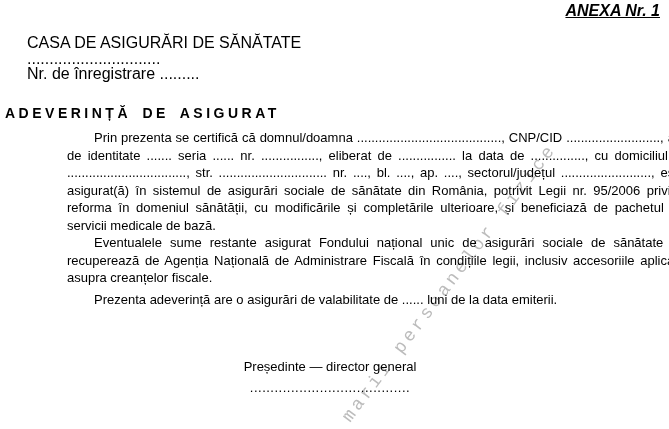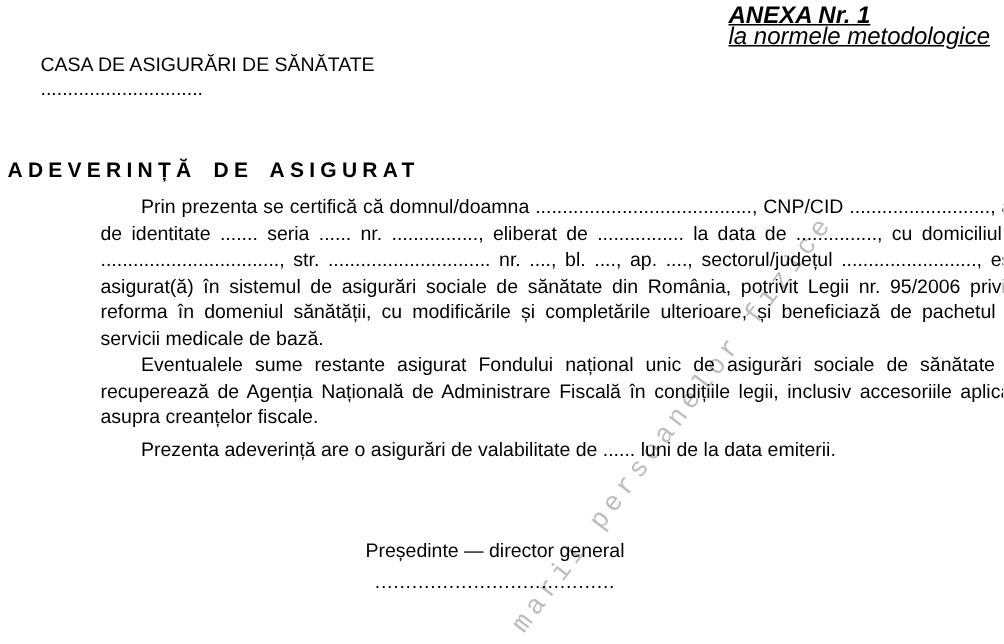--- a/index.html
+++ b/index.html
@@ -44,21 +44,21 @@
     font-weight: bold;
     text-decoration: underline;
   }
   .annex .line2 {
     text-decoration: underline;
   }
   .issuer {
     position: absolute;
     top: 35px;
     left: 27px;
-    font-size: 13px;
+    font-size: 16px;
     line-height: 15.5px;
     z-index: 1;
   }
   .doc-title {
     position: absolute;
     top: 105px;
     left: 5px;
     width: 669px;
     text-align: left;
     font-size: 14px;
@@ -104,26 +104,26 @@
 </style>
 </head>
 <body>
 
 <div class="page">
 
   <div class="watermark" style="color: rgb(188, 188, 188);">marii persoanelor fizice</div>
 
   <div class="annex">
     <div class="line1">ANEXA Nr. 1</div>
-    <div class="line2">la normele metodologice</div>
   </div>
 
   <div class="issuer">
     <div>CASA DE ASIGURĂRI DE SĂNĂTATE</div>
     <div>..............................</div>
+    <div>Nr. de înregistrare .........</div>
   </div>
 
   <div class="doc-title">ADEVERINȚĂ DE ASIGURAT</div>
 
   <div class="body-text">
     <p>Prin prezenta se certifică că domnul/doamna ........................................, CNP/CID .........................., act de identitate ....... seria ...... nr. ................, eliberat de ................ la data de ..............., cu domiciliul în ................................., str. .............................. nr. ...., bl. ...., ap. ...., sectorul/județul ........................., este asigurat(ă) în sistemul de asigurări sociale de sănătate din România, potrivit Legii nr. 95/2006 privind reforma în domeniul sănătății, cu modificările și completările ulterioare, și beneficiază de pachetul de servicii medicale de bază.</p>
     <p>Eventualele sume restante asigurat Fondului național unic de asigurări sociale de sănătate se recuperează de Agenția Națională de Administrare Fiscală în condițiile legii, inclusiv accesoriile aplicate asupra creanțelor fiscale.</p>
     <p class="gap">Prezenta adeverință are o asigurări de valabilitate de ...... luni de la data emiterii.</p>
   </div>
 

